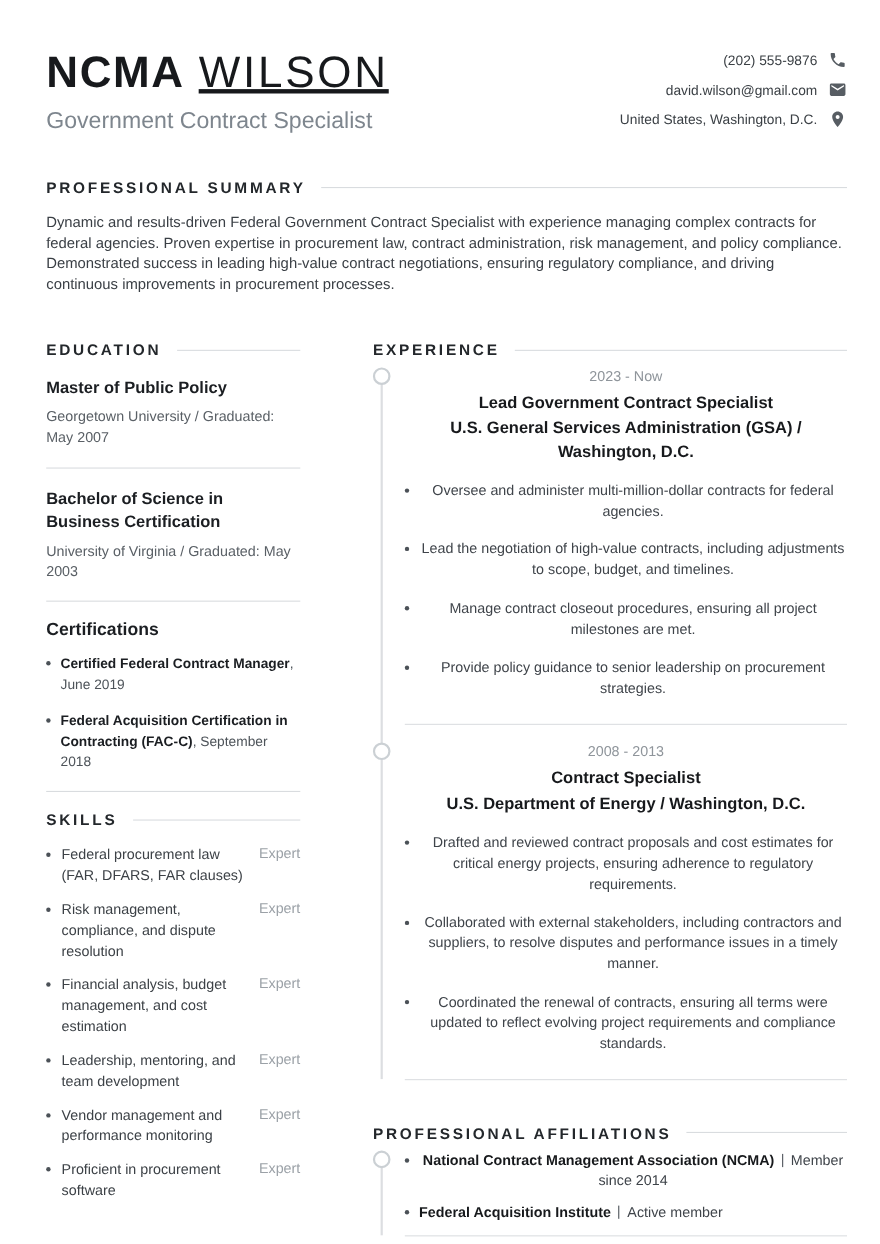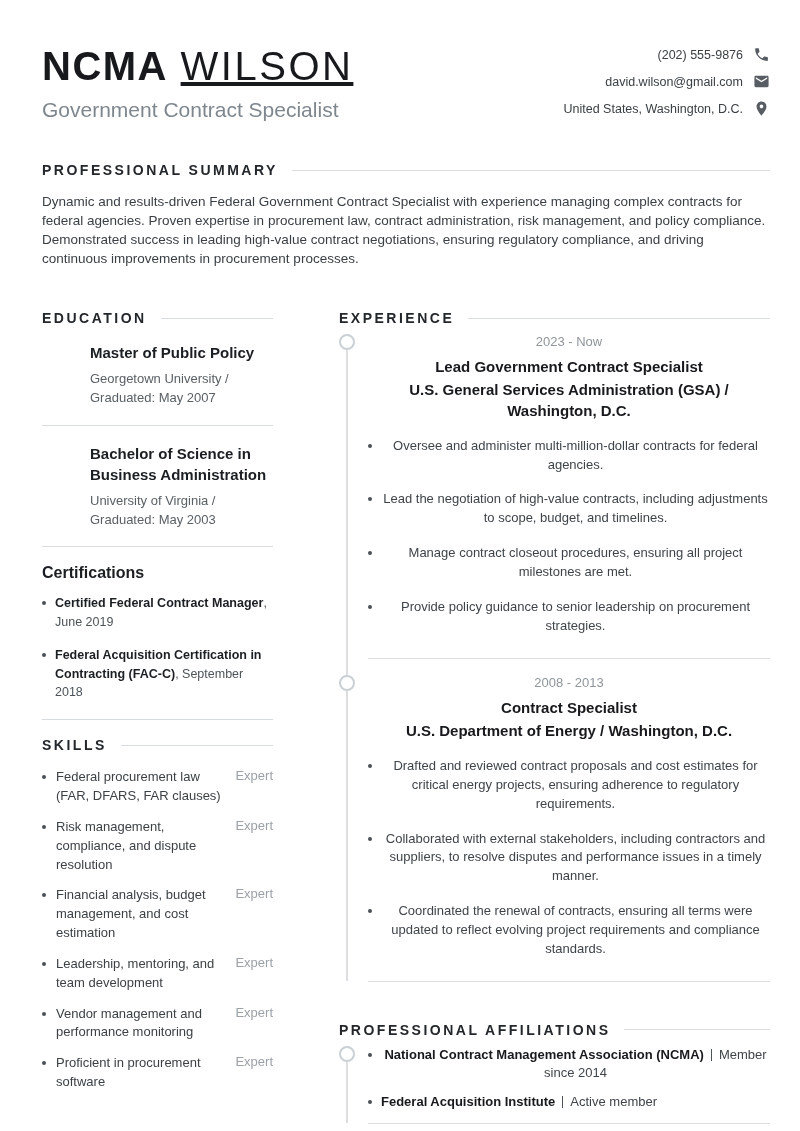--- a/index.html
+++ b/index.html
@@ -35,21 +35,21 @@
   
   .summary { margin-top:40px; }
   .summary-text { margin-top:14px; font-size:13.5px; line-height:19px; color:#3a3f45; }
 
   
   .columns { display:flex; margin-top:42px; }
   .col-left { width:231px; flex:none; }
   .col-right { flex:1; margin-left:66px;text-align:center; }
 
   
-  .entry { margin-top:16px;margin-left:48px; }
+  .entry { margin-top:16px; }
   .entry-title { font-size:15px; font-weight:bold; color:#1b1e22; line-height:1.4; }
   .entry-detail { margin-top:7px; font-size:13px; color:#5a6066; line-height:1.45; }
   .hdivider { height:1px; background:#d9dcdf; margin:17px 0; }
   .sub-head { font-size:16px; font-weight:bold; color:#1b1e22; }
   .cert-list { margin-top:12px; }
   .cert-item { display:flex; gap:9px; margin-bottom:14px; }
   .dot { width:4px; height:4px; border-radius:50%; background:#4b5157; margin-top:7px; flex:none; }
   .cert-text { font-size:12.5px; line-height:1.5; color:#4d5359; }
   .cert-text .n { font-weight:bold; color:#1b1e22; }
   .skills-block { margin-top:8px; }
@@ -136,21 +136,21 @@
           <span class="t">EDUCATION</span>
           <span class="rule"></span>
         </div>
 
         <div class="entry">
           <div class="entry-title">Master of Public Policy</div>
           <div class="entry-detail">Georgetown University / Graduated: May 2007</div>
         </div>
         <div class="hdivider"></div>
         <div class="entry" style="margin-top:0;">
-          <div class="entry-title">Bachelor of Science in Business Administration</div>
+          <div class="entry-title">Bachelor of Science in Business Certification</div>
           <div class="entry-detail">University of Virginia / Graduated: May 2003</div>
         </div>
         <div class="hdivider"></div>
       </div>
 
       <div>
         <div class="sub-head">Certifications</div>
         <div class="cert-list">
           <div class="cert-item">
             <span class="dot"></span>

